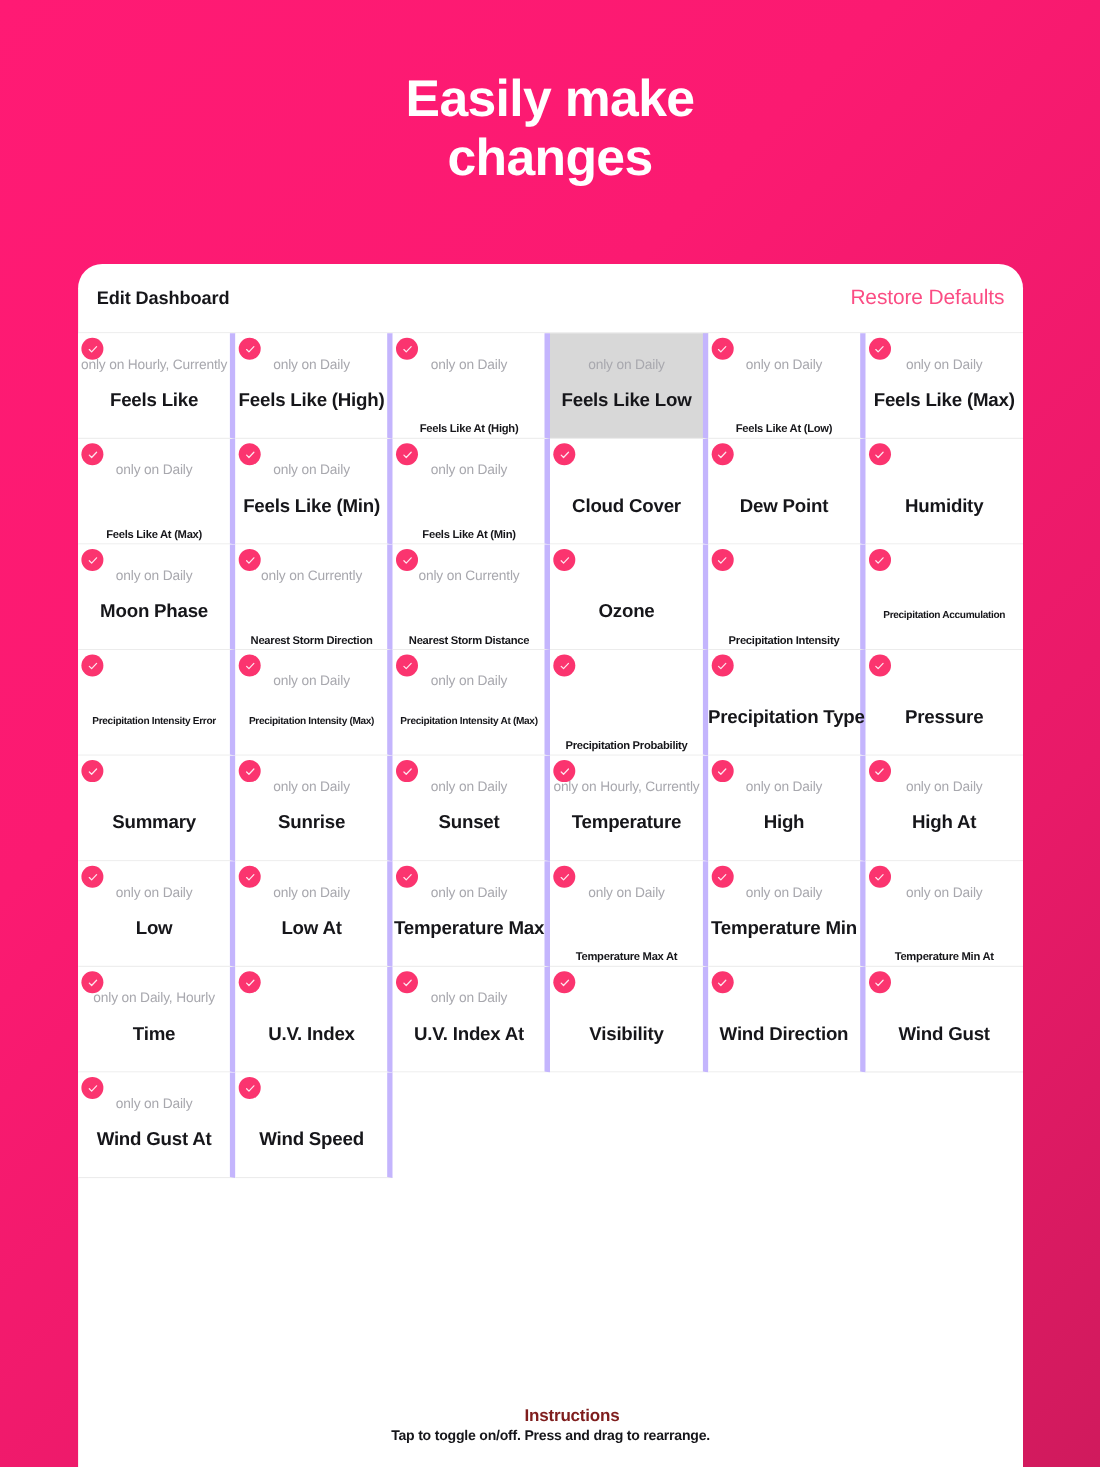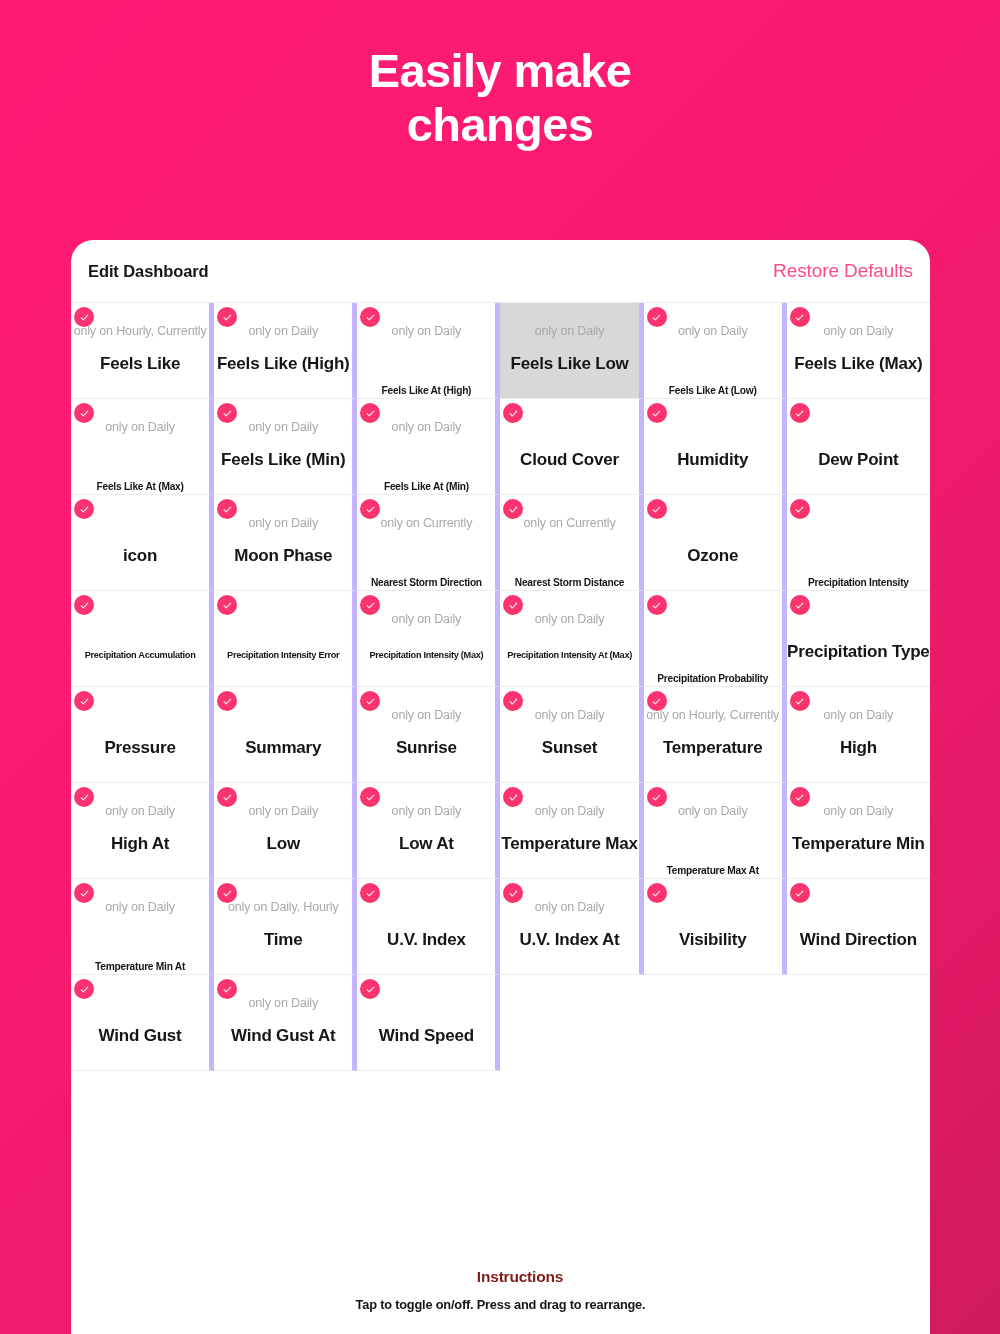--- a/index.html
+++ b/index.html
@@ -9,21 +9,21 @@
     overflow: hidden;
   }
   body {
     font-family: "Liberation Sans", sans-serif;
     background: linear-gradient(135deg, #FF1A74 0%, #FB1A71 35%, #E81A68 72%, #D01A5D 100%);
   }
 
   
   .hero {
     width: 1000px;
-    padding-top: 44px;
+    padding-top: 62px;
     text-align: center;
   }
   .hero-title {
     color: #ffffff;
     font-size: 47px;
     font-weight: bold;
     line-height: 1.14;
     letter-spacing: -0.6px;
     max-width: 560px;
     margin: 0 auto;
@@ -138,21 +138,20 @@
     text-align: center;
   }
   .instructions-title {
     font-size: 15.5px;
     font-weight: bold;
     color: #7f1d1d;
     letter-spacing: -0.2px;
     padding-left: 39px;
   }
   .instructions-sub {
-    margin-top: 11px;
     font-size: 12.8px;
     font-weight: bold;
     color: #16161a;
     letter-spacing: -0.2px;
     text-align: center;
   }
 </style>
 </head>
 <body>
 
@@ -256,39 +255,30 @@
         <div class="only-on blank">&nbsp;</div>
         <div class="cell-label">Cloud Cover</div>
       </div>
       <div class="cell">
         <div class="badge">
           <svg width="11" height="11" viewBox="0 0 12 12" aria-hidden="true">
             <path d="M2.4 6.3 L4.7 8.6 L9.6 3.4" fill="none" stroke="#fde4ed" stroke-width="1.25" stroke-linecap="round" stroke-linejoin="round"></path>
           </svg>
         </div>
         <div class="only-on blank">&nbsp;</div>
+        <div class="cell-label">Dew Point</div>
+      </div>
+      <div class="cell">
+        <div class="badge">
+          <svg width="11" height="11" viewBox="0 0 12 12" aria-hidden="true">
+            <path d="M2.4 6.3 L4.7 8.6 L9.6 3.4" fill="none" stroke="#fde4ed" stroke-width="1.25" stroke-linecap="round" stroke-linejoin="round"></path>
+          </svg>
+        </div>
+        <div class="only-on blank">&nbsp;</div>
         <div class="cell-label">Humidity</div>
-      </div>
-      <div class="cell">
-        <div class="badge">
-          <svg width="11" height="11" viewBox="0 0 12 12" aria-hidden="true">
-            <path d="M2.4 6.3 L4.7 8.6 L9.6 3.4" fill="none" stroke="#fde4ed" stroke-width="1.25" stroke-linecap="round" stroke-linejoin="round"></path>
-          </svg>
-        </div>
-        <div class="only-on blank">&nbsp;</div>
-        <div class="cell-label">Dew Point</div>
-      </div>
-      <div class="cell">
-        <div class="badge">
-          <svg width="11" height="11" viewBox="0 0 12 12" aria-hidden="true">
-            <path d="M2.4 6.3 L4.7 8.6 L9.6 3.4" fill="none" stroke="#fde4ed" stroke-width="1.25" stroke-linecap="round" stroke-linejoin="round"></path>
-          </svg>
-        </div>
-        <div class="only-on blank">&nbsp;</div>
-        <div class="cell-label">icon</div>
       </div>
       <div class="cell">
         <div class="badge">
           <svg width="11" height="11" viewBox="0 0 12 12" aria-hidden="true">
             <path d="M2.4 6.3 L4.7 8.6 L9.6 3.4" fill="none" stroke="#fde4ed" stroke-width="1.25" stroke-linecap="round" stroke-linejoin="round"></path>
           </svg>
         </div>
         <div class="only-on">only on Daily</div>
         <div class="cell-label">Moon Phase</div>
       </div>

